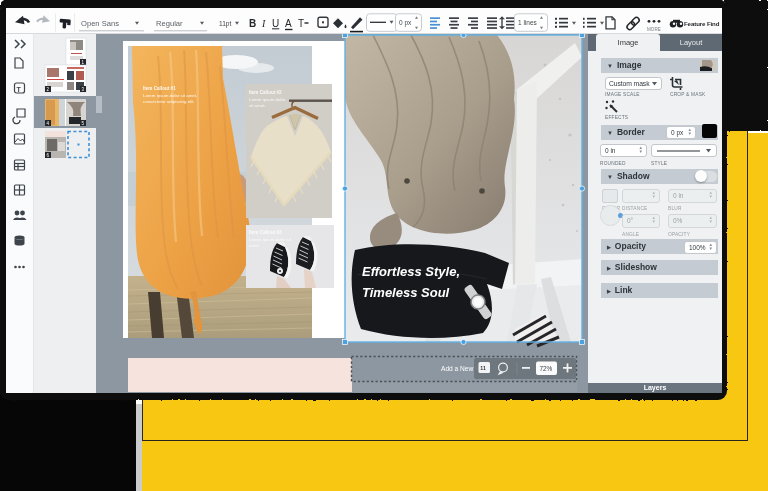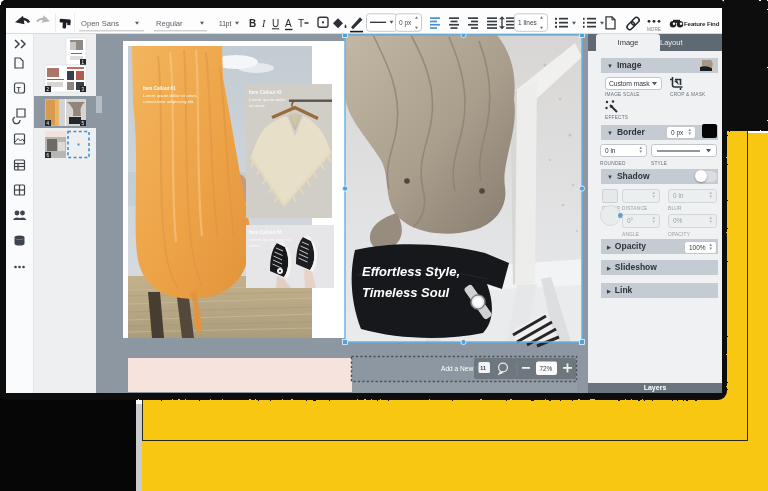--- a/index.html
+++ b/index.html
@@ -436,21 +436,21 @@
     <rect x="440" y="327.5" width="21" height="13.5" rx="2" fill="#fbfbfc"></rect>
     <text x="443.5" y="337" font-size="6.4" fill="#3c4247">72%</text>
     <rect x="467" y="333" width="9" height="1.8" fill="#eef0f1"></rect>
     <rect x="470.6" y="329.4" width="1.8" height="9" fill="#eef0f1"></rect>
   </svg>
   </div>
 
   <div class="a" id="panel" style="left:582px;top:26px;width:134px;height:359px;background:#eff1f2">
     <div class="a" style="left:0;top:0;width:134px;height:17px;background:#5e6973"></div>
     <div class="a" style="left:8px;top:0;width:64px;height:17px;background:#f0f1f2;border-radius:3px 3px 0 0;text-align:center;font-size:7.5px;color:#343a40;line-height:17px">Image</div>
-    <div class="a" style="left:72px;top:0;width:62px;height:17px;font-size:7.5px;color:#e8eaec;line-height:17px">Layout</div>
+    <div class="a" style="left:72px;top:0;width:62px;height:17px;text-align:center;font-size:7.5px;color:#e8eaec;line-height:17px">Layout</div>
 
     <div class="hdr" style="top:24px"><span class="tri">▼</span>Image</div>
     <svg class="a" style="left:112px;top:25.5px" width="16" height="11">
       <rect width="16" height="11" fill="#cfc8bd"></rect>
       <path d="M2,0 h9 q3,4 1,7 l-10,0 z" fill="#a3968a"></path>
       <path d="M0,7 q6,-2 12,1 l0,3 -12,0 z" fill="#1c1d20"></path>
     </svg>
     <div class="inp" style="left:17px;top:43px;width:57px;height:13px;font-size:6.8px;color:#33383d;line-height:12px;padding-left:3px;letter-spacing:-.1px">Custom mask
       <svg class="a" style="right:3px;top:4px" width="6" height="5">
             <path d="M0,0 l5,0 -2.5,3.5 z" fill="#55595f"></path>

